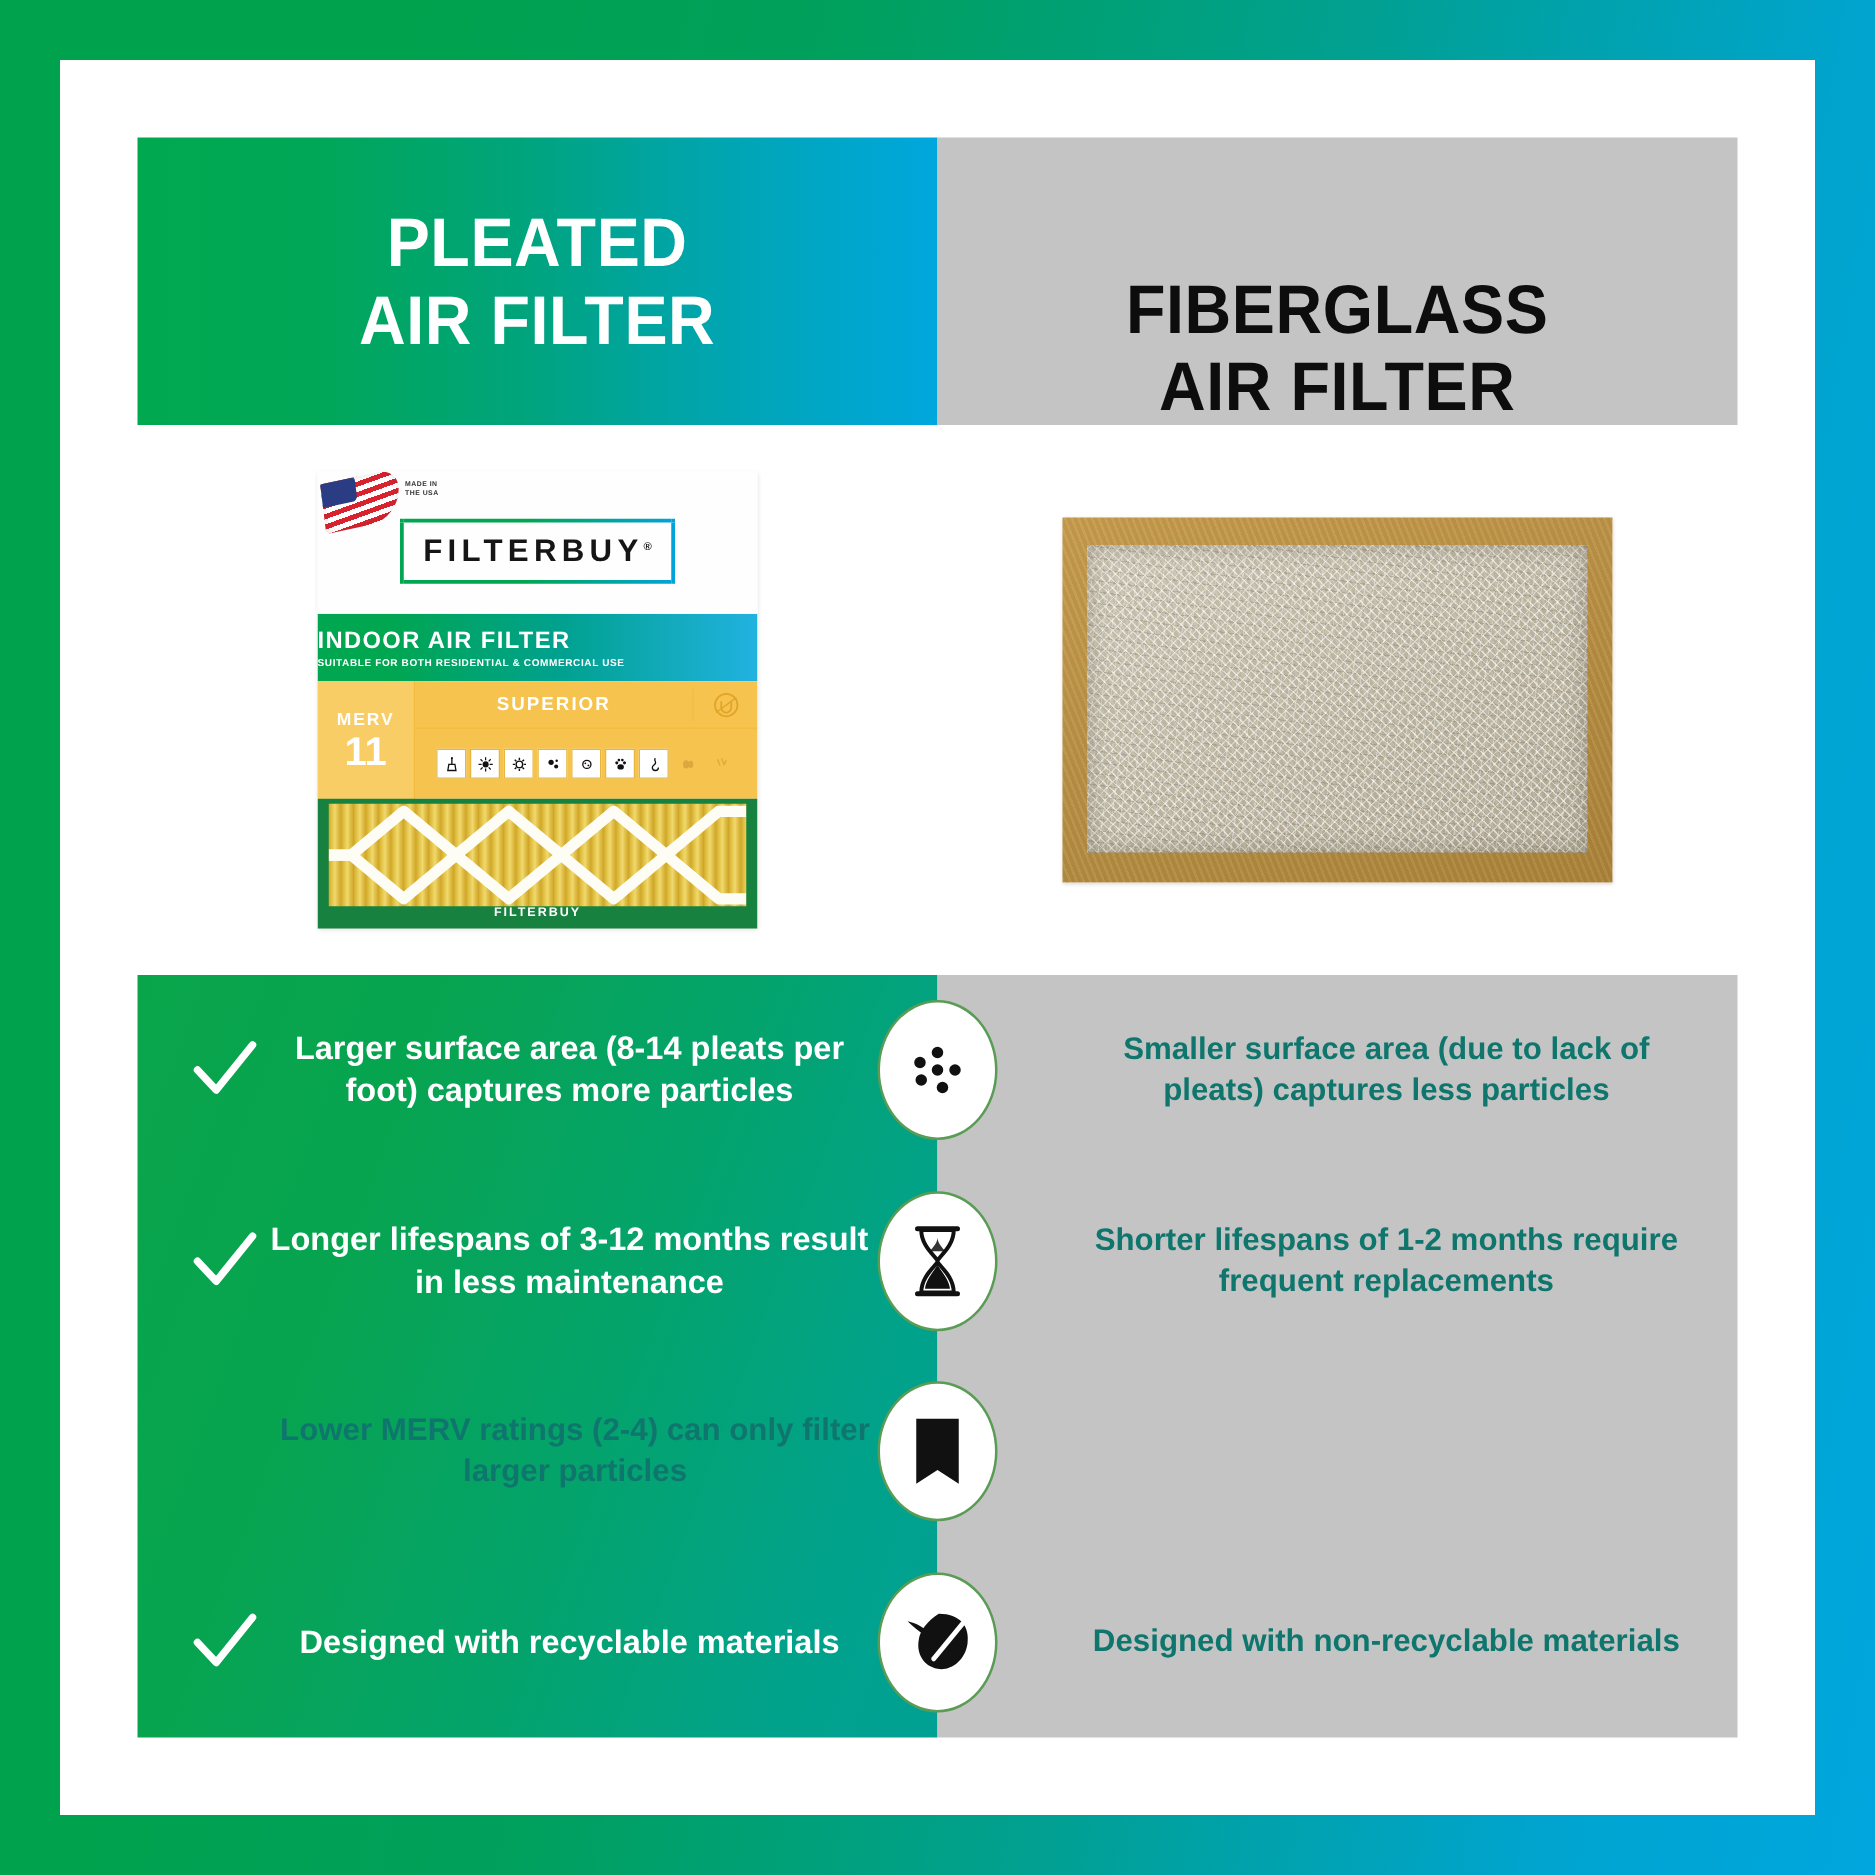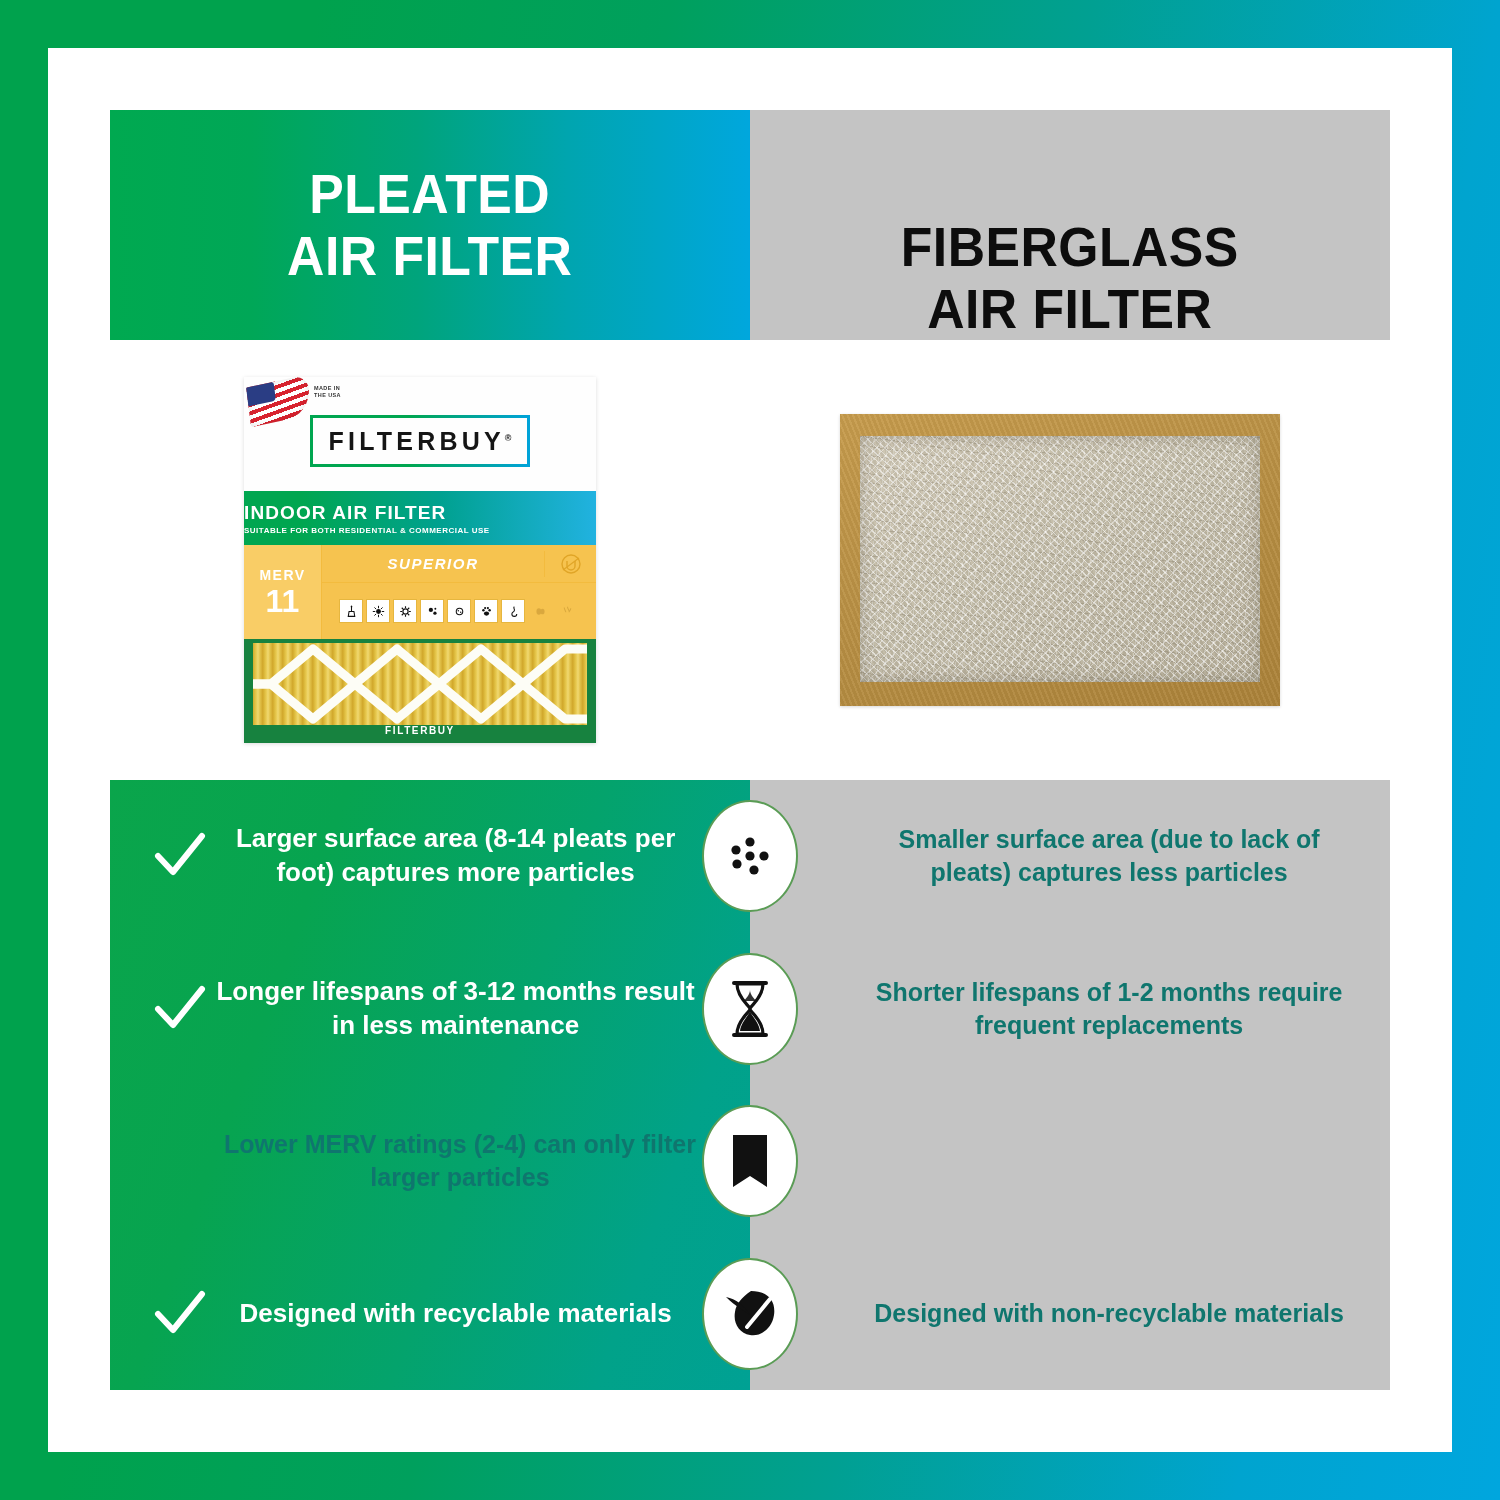--- a/index.html
+++ b/index.html
@@ -47,21 +47,21 @@
     letter-spacing: 0.5px;
     white-space: pre-line;
     transform: scaleX(0.94);
   }
   .header-left .header-title { color: #ffffff; }
   .header-right .header-title { color: #0d0d0d; }
 
   
   #product-row {
     position: absolute;
-    left: 52px; top: 292px;
+    left: 62px; top: 292px;
     width: 1280px; height: 440px;
     display: flex;
   }
   .product-cell {
     width: 640px; height: 100%;
     display: flex; align-items: center; justify-content: center;
   }
 
   
   .pleated-box {
@@ -133,21 +133,20 @@
     align-items: center; justify-content: center;
     color: #ffffff;
     border-right: 1px solid #f3bb3e;
   }
   .pb-merv-label { font-size: 14px; font-weight: 700; letter-spacing: 1.5px; }
   .pb-merv-value { font-size: 32px; font-weight: 700; line-height: 1; margin-top: 2px; }
   .pb-goldright { flex: 1; display: flex; flex-direction: column; }
   .pb-superior-row {
     height: 38px; display: flex; align-items: center;
     border-bottom: 1px solid #f3bb3e;
-    font-style: italic;
   }
   .pb-superior {
     flex: 1; text-align: center;
     font-size: 15px; font-weight: 700; color: #ffffff; letter-spacing: 1.6px;
   }
   .pb-seal {
     width: 52px; display: flex; align-items: center; justify-content: center;
     border-left: 1px solid #f3bb3e;
     font-size: 9px; color: #e4a92c;
   }

